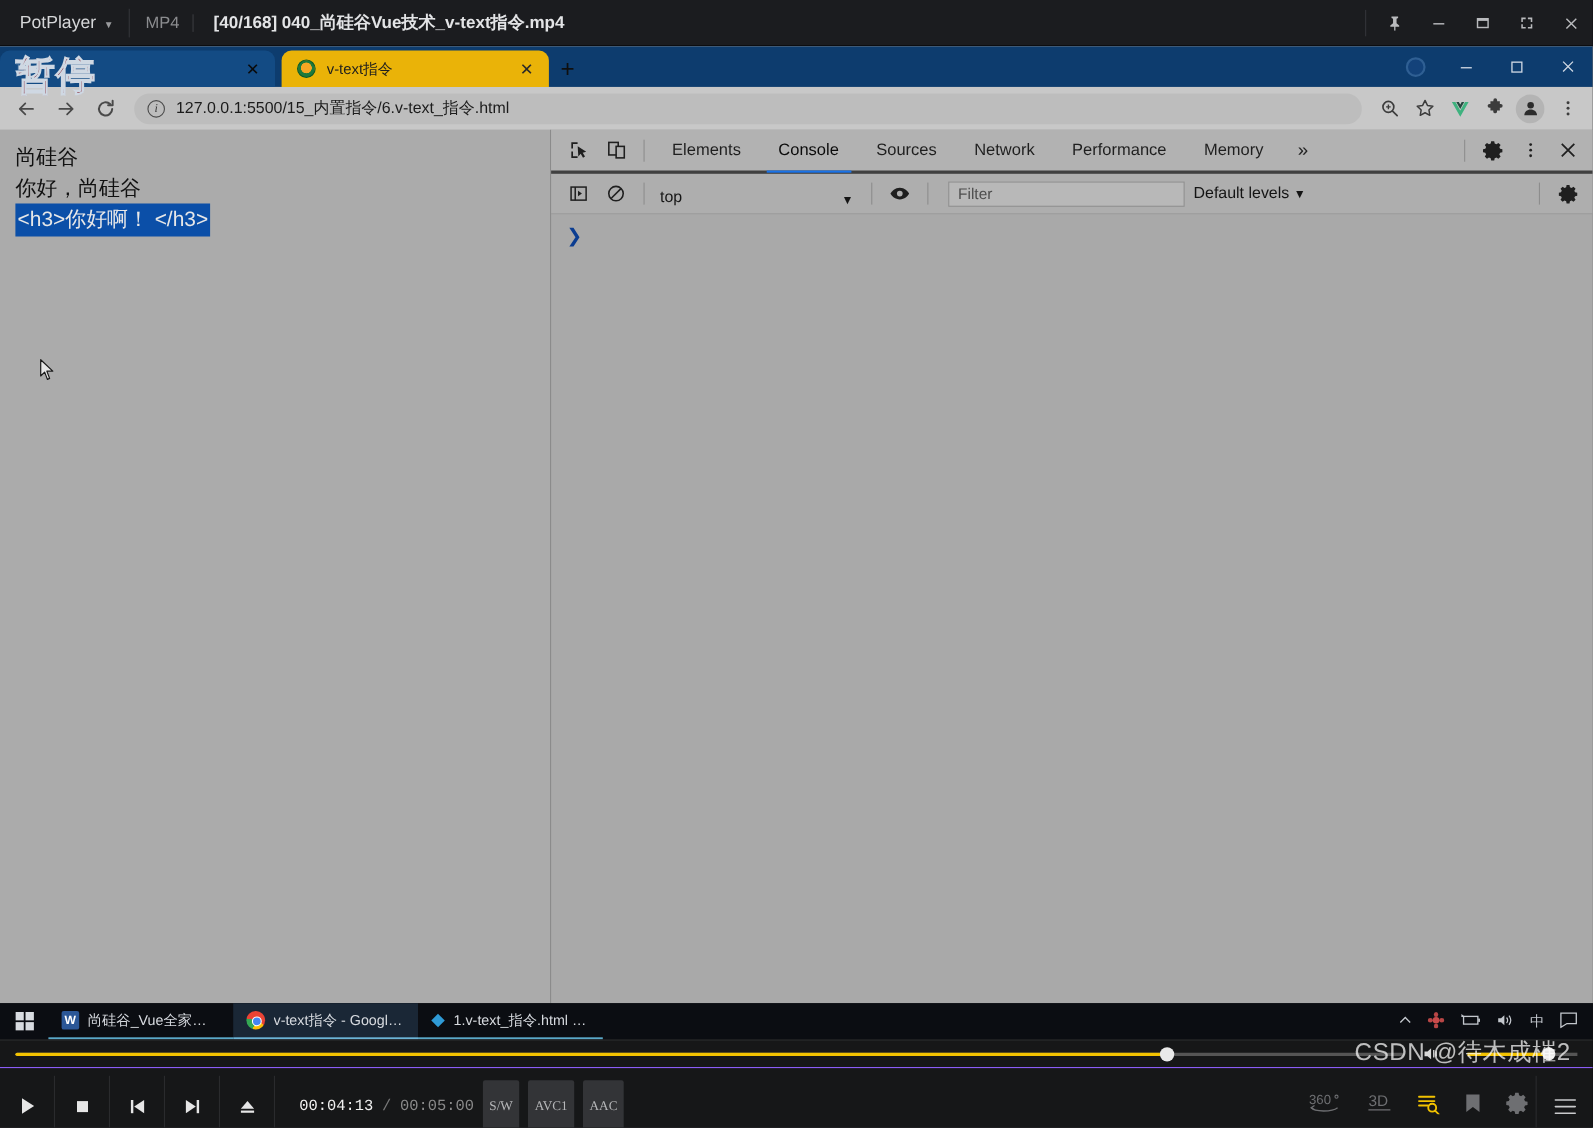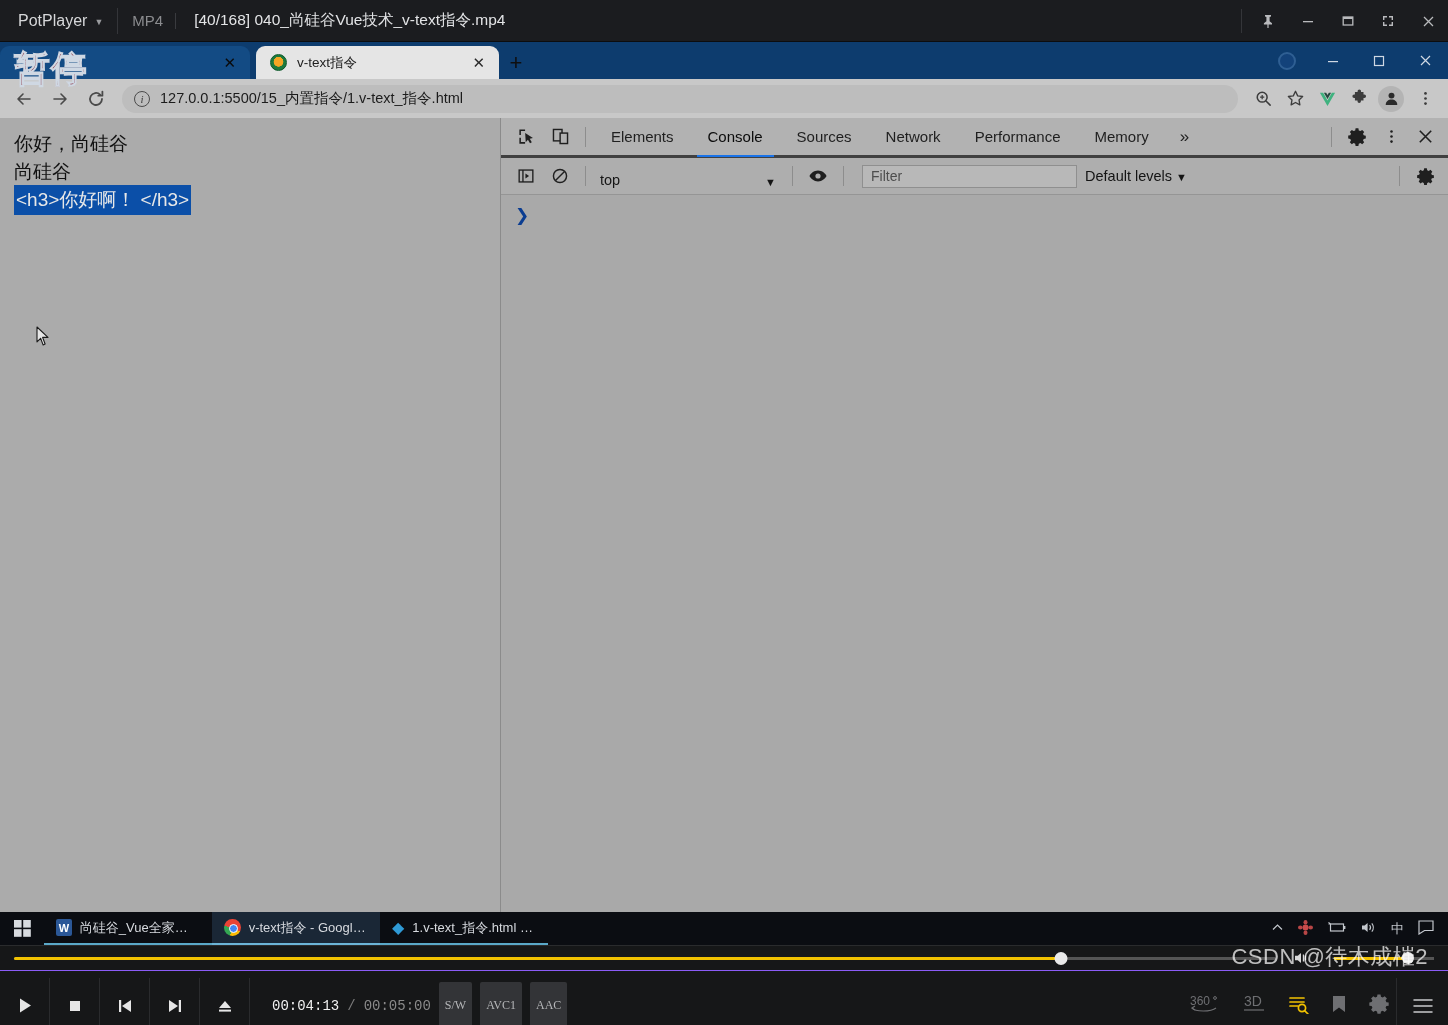--- a/index.html
+++ b/index.html
@@ -18,21 +18,21 @@
     border-bottom: 1px solid #0c0d0f;
   }
   .pp-logo {
     display: flex; align-items: center; gap: 7px;
     color: #d6d7d9; font-size: 16px; padding: 0 14px 0 18px; height: 42px;
   }
   .pp-caret { font-size: 9px; color: #9a9b9e; transform: translateY(1px); }
   .pp-sep { width: 1px; height: 26px; background: #343539; }
   .pp-fmt { color: #8b8c8f; font-size: 15px; padding: 0 12px 0 14px; }
   .pp-sep2 { width: 1px; height: 16px; background: #3a3b3f; }
-  .pp-filename { color: #e3e4e6; font-size: 15.5px; padding-left: 18px; white-space: nowrap; }
+  .pp-filename { color: #e3e4e6; font-size: 15.5px; padding-left: 18px; white-space: nowrap; font-weight: bold; }
   .pp-wincontrols { position: absolute; right: 0; top: 0; height: 42px; display: flex; align-items: center; }
   .pp-wincontrols .wc {
     width: 40px; height: 42px; display: flex; align-items: center; justify-content: center;
     color: #b9babd;
   }
   .pp-wincontrols .wc svg { display: block; }
   .pp-divider-left { width: 1px; height: 24px; background: #343539; margin-right: 6px; }
 
   
   .chrome-win {
@@ -42,21 +42,21 @@
   .chrome-tabstrip {
     position: relative; height: 37px; background: #0d3c6e;
     display: flex; align-items: flex-end; padding-left: 0;
   }
   .tab {
     position: relative; height: 33px; display: flex; align-items: center;
     border-top-left-radius: 9px; border-top-right-radius: 9px;
     font-size: 13.5px; padding: 0 10px 0 14px;
   }
   .tab.inactive { width: 250px; background: #134b84; color: #c9d7e6; }
-  .tab.active { width: 243px; background: #e5e5e5; color: #1e1e1e; margin-left: 6px; align-items: center; }
+  .tab.active { width: 243px; background: #eab308; color: #1e1e1e; margin-left: 6px; align-items: center; }
   .tab .favicon {
     width: 17px; height: 17px; border-radius: 50%; margin-right: 10px; flex: 0 0 17px;
     background: radial-gradient(circle at 50% 45%, #f5a623 0 42%, #1d7a3c 46% 72%, #0d5c2a 74% 100%);
     border: 1px solid #0c5a2a;
   }
   .tab .ttl { flex: 1; white-space: nowrap; overflow: hidden; text-overflow: ellipsis; }
   .tab .tclose { font-size: 15px; color: #2a2a2a; padding: 0 4px; }
   .tab.inactive .tclose { color: #0a0a0a; }
   .tab.inactive .ttl { opacity: .28; }
   .newtab {
@@ -312,21 +312,21 @@
       </div>
       <div class="nav-btn">
         <svg width="20" height="20" viewBox="0 0 20 20">
             <path d="M16 10a6 6 0 1 1-1.9-4.4" fill="none" stroke="currentColor" stroke-width="1.8" stroke-linecap="round"></path>
             <path d="M16.4 2.6v4.1h-4.1" fill="none" stroke="currentColor" stroke-width="1.8" stroke-linecap="round" stroke-linejoin="round"></path>
           </svg>
       </div>
 
       <div class="omnibox">
         <span class="omni-info">i</span>
-        <span class="omni-url">127.0.0.1:5500/15_内置指令/1.v-text_指令.html</span>
+        <span class="omni-url">127.0.0.1:5500/15_内置指令/6.v-text_指令.html</span>
       </div>
 
       <div class="tb-icon">
         <svg width="19" height="19" viewBox="0 0 20 20">
             <circle cx="8.6" cy="8.6" r="5.2" fill="none" stroke="currentColor" stroke-width="1.6"></circle>
             <path d="M12.6 12.6L17 17" stroke="currentColor" stroke-width="1.6" stroke-linecap="round"></path>
             <path d="M6.4 8.6h4.4M8.6 6.4v4.4" stroke="currentColor" stroke-width="1.3"></path>
           </svg>
       </div>
       <div class="tb-icon">
@@ -356,22 +356,22 @@
             <circle cx="10" cy="4" r="1.6" fill="currentColor"></circle>
             <circle cx="10" cy="10" r="1.6" fill="currentColor"></circle>
             <circle cx="10" cy="16" r="1.6" fill="currentColor"></circle>
           </svg>
       </div>
     </div>
 
     <div class="content-split">
 
       <div class="page-view">
+        <div class="page-line">尚硅谷</div>
         <div class="page-line">你好，尚硅谷</div>
-        <div class="page-line">尚硅谷</div>
         <div><span class="page-line sel">&lt;h3&gt;你好啊！ &lt;/h3&gt;</span></div>
         <div class="cursor-arrow">
           <svg width="14" height="21" viewBox="0 0 14 21">
             <path d="M1 1l11 10.4H6.6L9.1 18l-2 .9-2.5-6.6L1 15.8z" fill="#e6e6e6" stroke="#1a1a1a" stroke-width="1.1" stroke-linejoin="round"></path>
           </svg>
         </div>
       </div>
 
       <div class="devtools">
 

